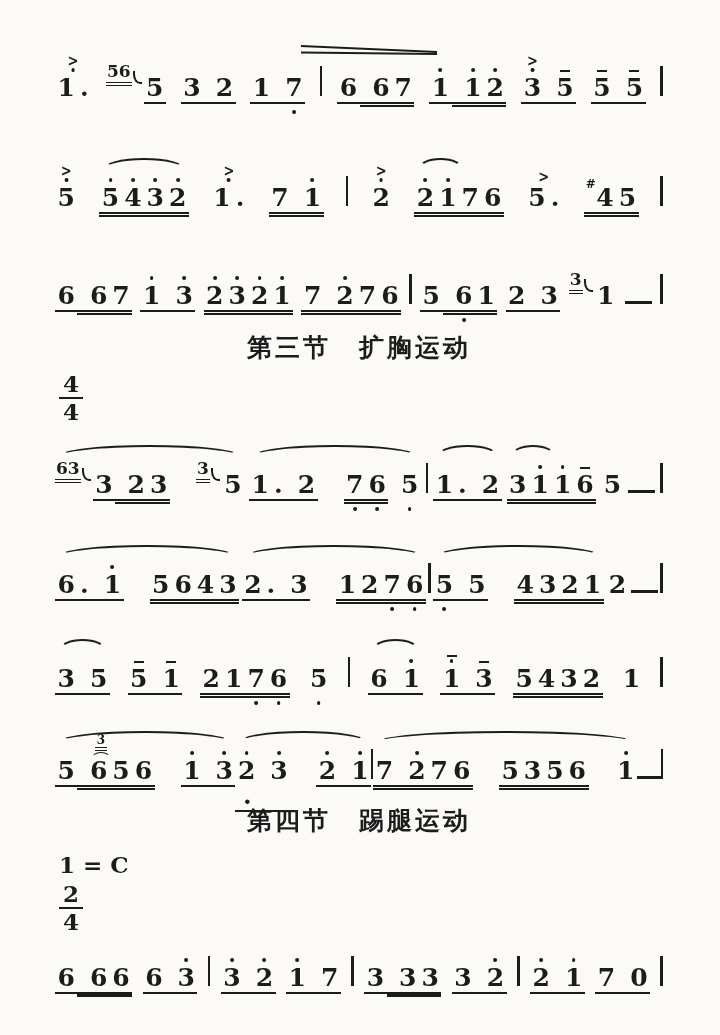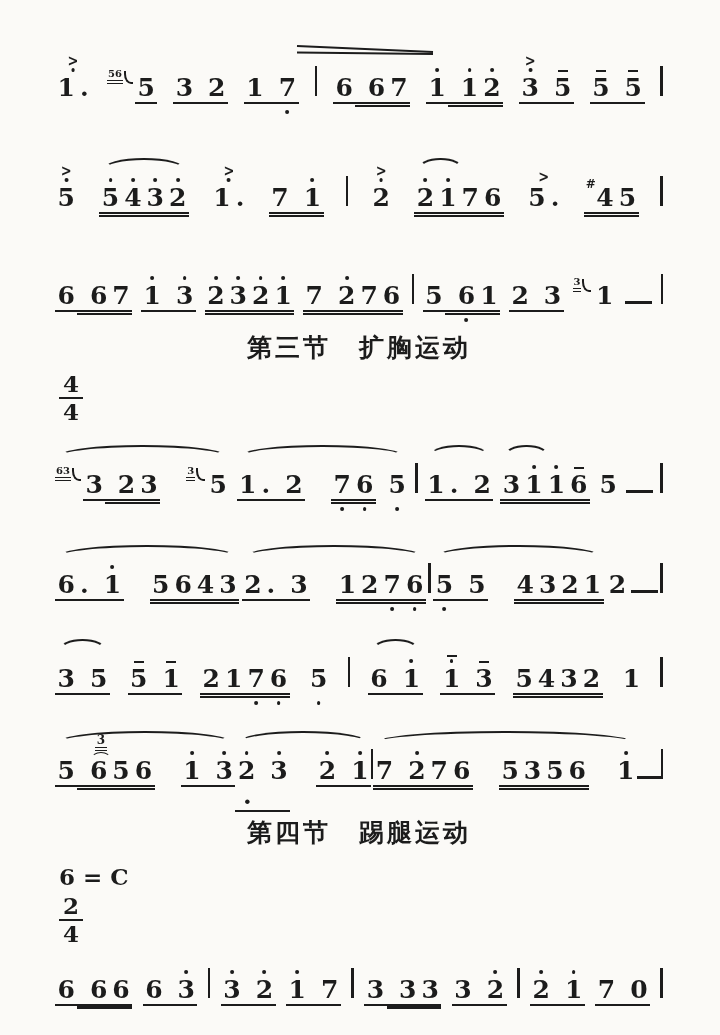--- a/index.html
+++ b/index.html
@@ -14,21 +14,21 @@
   .music-line{display:flex;align-items:baseline;justify-content:space-between;height:72px;position:relative;}
   .music-line.compact{height:56px;}
   .l2{margin-top:38px}.l3{margin-top:26px}
   .stitle{margin-top:6px;text-align:center;font-size:25px;font-weight:bold;
           font-family:Liberation Serif, serif;letter-spacing:3px;}
   .timesig{display:flex;flex-direction:column;align-items:flex-start;margin:8px 0 0 4px;
            font-size:23px;font-weight:bold;line-height:1.05;}
   .ts-num{border-bottom:2.5px solid currentcolor;padding:0 4px 1px;}
   .ts-den{padding:1px 4px 0;}
   .l4{margin-top:18px}.l5{margin-top:28px}.l6{margin-top:22px}.l7{margin-top:20px}
-  .t4{margin-top:16px}
+  .t4{margin-top:4px}
   .keysig{margin:14px 0 0 4px;font-size:23px;font-weight:bold;}
   .ts2{margin-top:4px}
   .l8{margin-top:0px}
 
   .ph{display:inline-flex;align-items:baseline;gap:26px;position:relative;}
   .group{display:inline-flex;align-items:baseline;position:relative;padding-top:30px;}
   .run{display:inline-flex;align-items:baseline;position:relative;padding-bottom:1px;}
   .run.u1{border-bottom:2.2px solid currentcolor;}
   .run.u2{border-bottom:2.2px solid currentcolor;}
   .run.u2::after{content:"";position:absolute;left:0;right:0;bottom:-5px;height:2.2px;background:currentcolor;}
@@ -46,21 +46,21 @@
           line-height:10px;transform:scaleY(1.2);}
   .below{position:absolute;top:calc(100% + 9px);left:50%;transform:translateX(-50%);
          width:3.8px;height:3.8px;border-radius:50%;background:currentcolor;}
   .sharp{position:absolute;left:-8px;top:-7px;font-size:12px;font-weight:bold;
          font-family:"DejaVu Sans","Liberation Sans",sans-serif;}
 
   .slur{position:absolute;top:3px;left:4px;right:4px;height:11px;
         border:2px solid transparent;border-top-color:currentcolor;
         border-radius:50% / 11px 11px 0 0;}
   .slur.half{right:46%;}
-  .graces{position:relative;top:-19px;font-size:10px;font-weight:bold;line-height:1.15;
+  .graces{position:relative;top:-19px;font-size:17px;font-weight:bold;line-height:1.15;
           border-bottom:4px double currentcolor;padding:0 1px;margin-right:1px;}
   .hook{position:relative;top:-12px;width:7px;height:11px;margin:0 2px 0 0;
         border-left:2px solid currentcolor;border-bottom:2px solid currentcolor;
         border-bottom-left-radius:7px 10px;}
   .tuplet{position:absolute;top:6px;left:36%;display:flex;flex-direction:column;align-items:center;line-height:1;}
   .tnum{font-size:12px;font-weight:bold;border-bottom:4px double currentcolor;padding:0 2px 1px;}
   .tarc{width:18px;height:7px;border:1.8px solid transparent;border-top-color:currentcolor;
         border-radius:50% / 7px 7px 0 0;margin-top:1px;}
   .hairpin{position:absolute;top:-4px;left:-38px;width:140px;height:12px;color:#1c1c1c;}
 
@@ -590,21 +590,21 @@
           </span>
         </span>
         <i class="slur"></i>
       </span>
       <i class="mdash"></i>
       <i class="bar"></i>
     </div>
 
   <div class="stitle t4">第四节　踢腿运动</div>
 
-  <div class="keysig">6 = C</div>
+  <div class="keysig">1 = C</div>
 
   <div class="timesig ts2">
     <span class="ts-num">2</span>
     <span class="ts-den">4</span>
   </div>
 
   <div class="music-line l8 compact">
       <span class="group">
         <span class="run u1">
           <span class="note"><span class="digit">6</span></span>

